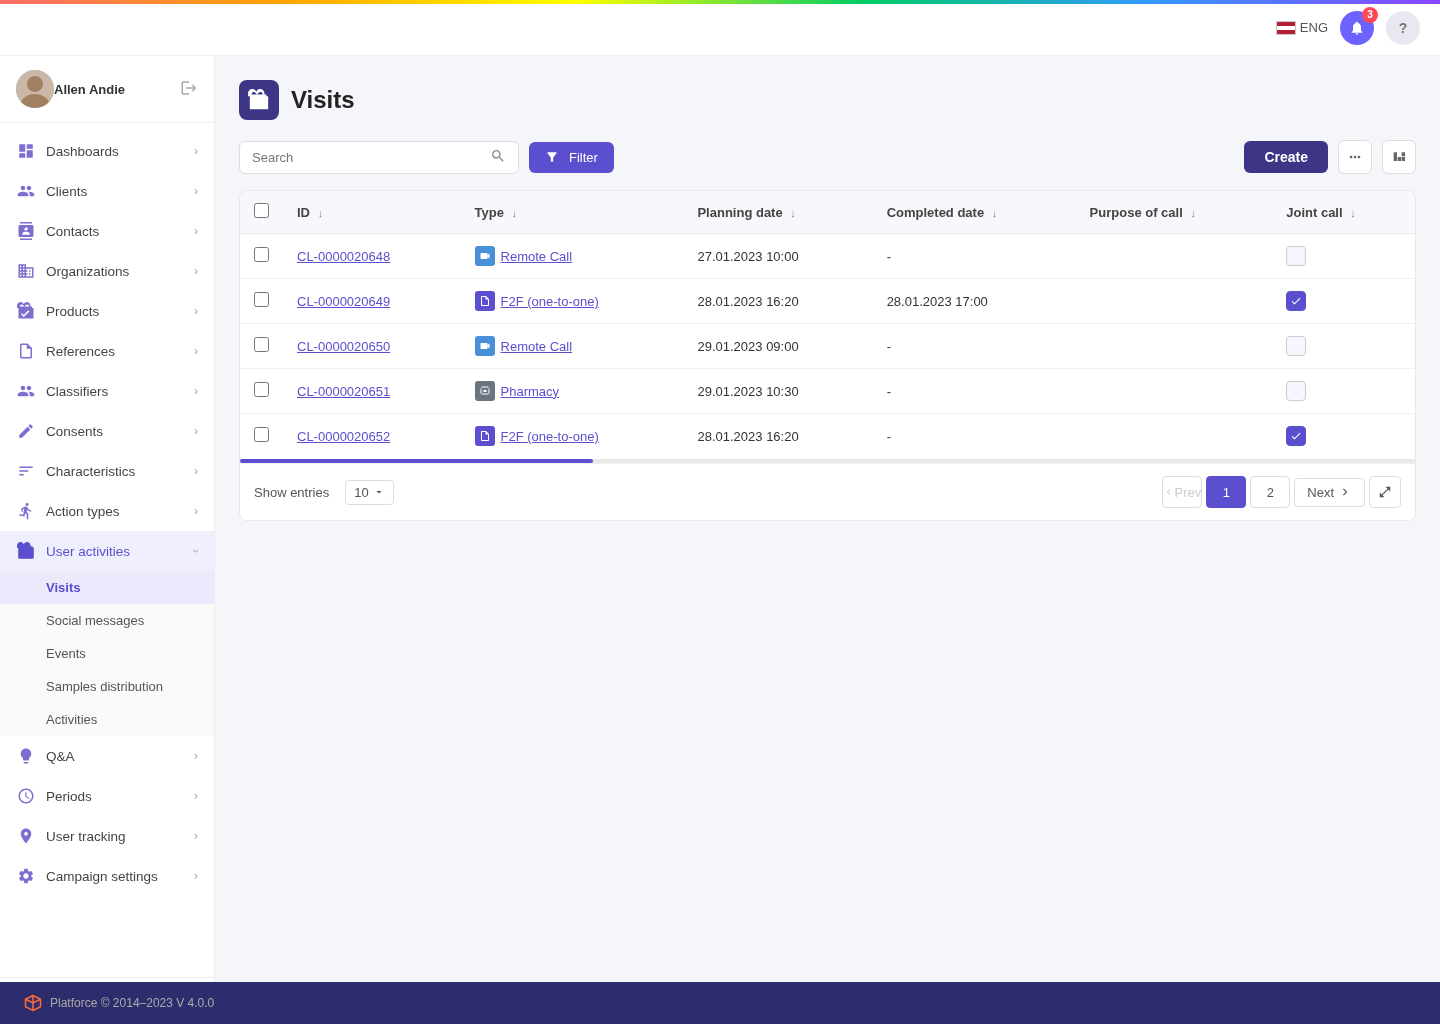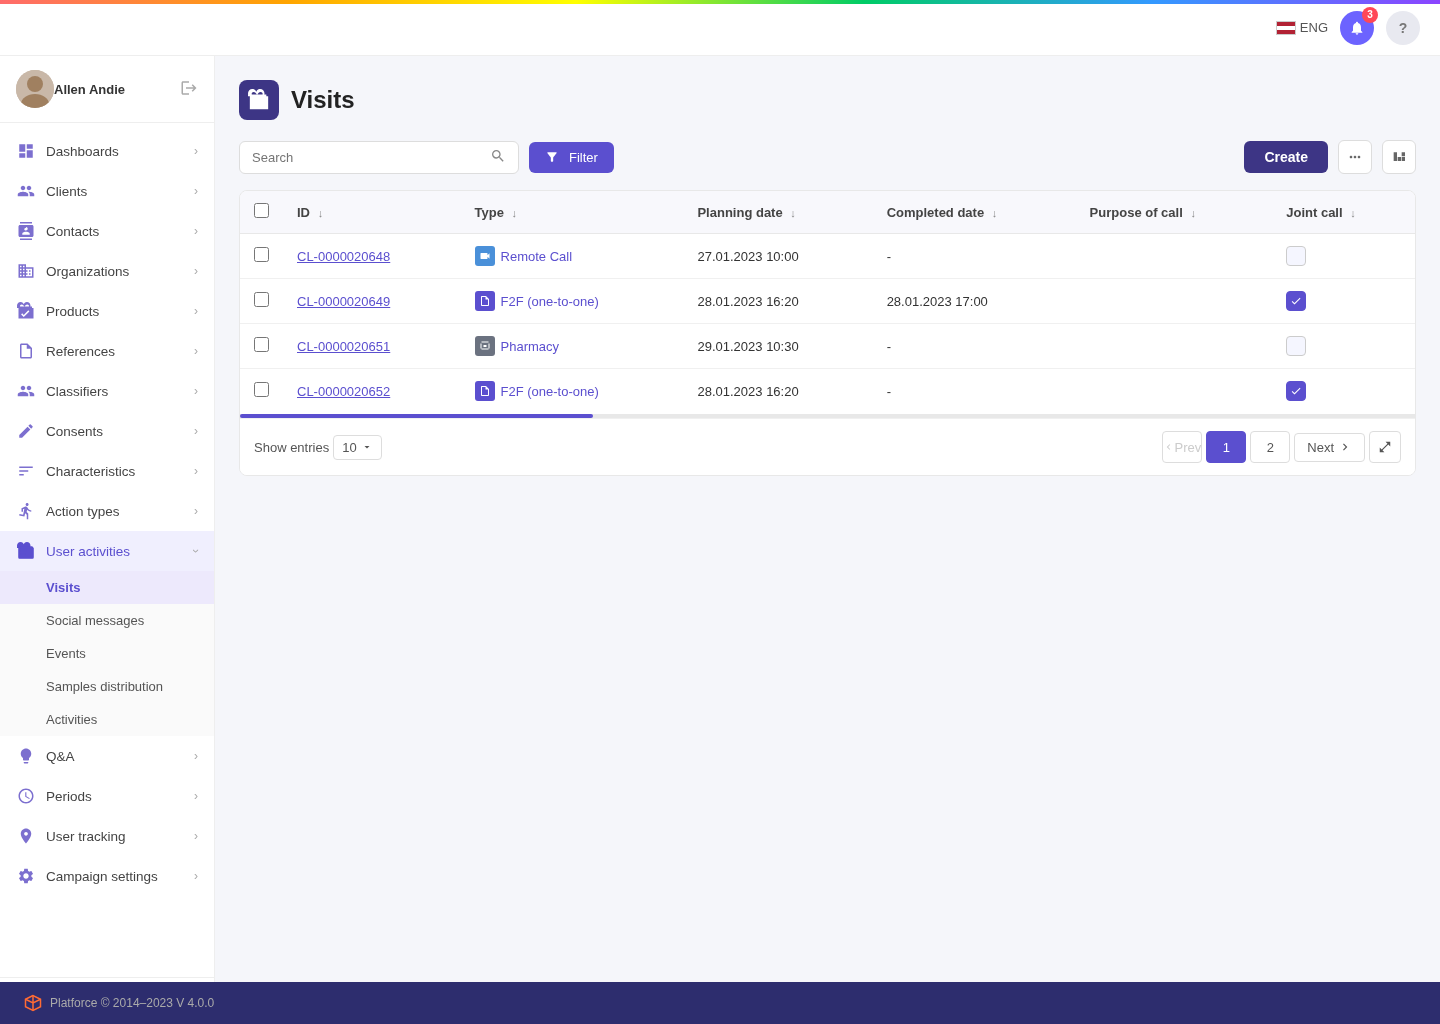--- a/index.html
+++ b/index.html
@@ -65,32 +65,32 @@
     th .sort-arrow { color: #888; margin-left: 4px; font-size: 11px; }
     td { padding: 12px 14px; font-size: 13px; color: #333; border-bottom: 1px solid #f0f0f0; vertical-align: middle; }
     tr:last-child td { border-bottom: none; }
 
     .checkbox-col { width: 36px; }
     input[type="checkbox"] { width: 15px; height: 15px; accent-color: #5b4fcf; cursor: pointer; }
 
     .record-link { color: #5b4fcf; text-decoration: underline; cursor: pointer; }
     .type-badge { display: flex; align-items: center; gap: 6px; }
     .type-icon { width: 20px; height: 20px; border-radius: 3px; display: flex; align-items: center; justify-content: center; font-size: 10px; flex-shrink: 0; }
-    .type-label { color: #5b4fcf; cursor: pointer; }
+    .type-label { color: #5b4fcf; text-decoration: underline; cursor: pointer; }
 
     .joint-checkbox { width: 20px; height: 20px; border: 1px solid #ccc; border-radius: 4px; display: flex; align-items: center; justify-content: center; background: #f5f6ff; }
     .joint-checkbox.checked { background: #5b4fcf; border-color: #5b4fcf; color: white; }
 
     
     .scroll-indicator { height: 4px; background: #e8e8e8; position: relative; margin-top: 1px; }
     .scroll-thumb { height: 4px; background: #5b4fcf; width: 30%; border-radius: 2px; margin-left: 0; }
 
     
     .pagination-bar { display: flex; align-items: center; padding: 12px 14px; background: white; border-top: 1px solid #f0f0f0; }
-    .show-entries { display: flex; align-items: center; gap: 4px; font-size: 13px; color: #555; }
+    .show-entries { display: flex; align-items: center; gap: 16px; font-size: 13px; color: #555; }
     .entries-select { display: flex; align-items: center; gap: 4px; border: 1px solid #ddd; border-radius: 4px; padding: 4px 8px; cursor: pointer; font-size: 13px; background: white; }
     .pagination-controls { margin-left: auto; display: flex; align-items: center; gap: 4px; }
     .page-btn { width: 40px; height: 32px; border: 1px solid #ddd; border-radius: 4px; display: flex; align-items: center; justify-content: center; cursor: pointer; font-size: 13px; background: white; color: #555; }
     .page-btn.active { background: #5b4fcf; color: white; border-color: #5b4fcf; }
     .page-btn.disabled { color: #ccc; cursor: default; }
     .next-btn { display: flex; align-items: center; gap: 4px; border: 1px solid #ddd; border-radius: 4px; padding: 6px 12px; cursor: pointer; font-size: 13px; background: white; color: #555; }
     .expand-btn { width: 32px; height: 32px; border: 1px solid #ddd; border-radius: 4px; display: flex; align-items: center; justify-content: center; cursor: pointer; background: white; color: #555; }
 
     
     .footer { background: #2d2d6e; color: #aaa; font-size: 12px; padding: 12px 24px; display: flex; align-items: center; gap: 8px; position: fixed; bottom: 0; left: 0; right: 0; }
@@ -399,20 +399,42 @@
       </div>
     </td>
     <td>28.01.2023 16:20</td>
     <td>28.01.2023 17:00</td>
     <td></td>
     <td>
       <div class="joint-checkbox checked">
         <svg width="12" height="12" viewBox="0 0 24 24" fill="white">
                     <path d="M9 16.17L4.83 12l-1.42 1.41L9 19 21 7l-1.41-1.41z"></path>
                   </svg>
+      </div>
+    </td>
+  </tr>
+            <tr>
+    <td class="checkbox-col"><input type="checkbox" style=""></td>
+    <td><a class="record-link">CL-0000020650</a></td>
+    <td>
+      <div class="type-badge">
+        <div class="type-icon" style="background:#4a90d9">
+                    <svg width="12" height="12" viewBox="0 0 24 24" fill="white">
+                      <path d="M17 10.5V7c0-.55-.45-1-1-1H4c-.55 0-1 .45-1 1v10c0 .55.45 1 1 1h12c.55 0 1-.45 1-1v-3.5l4 4v-11l-4 4z"></path>
+                    </svg>
+                  </div>
+        <span class="type-label">Remote Call</span>
+      </div>
+    </td>
+    <td>29.01.2023 09:00</td>
+    <td>-</td>
+    <td></td>
+    <td>
+      <div class="joint-checkbox ">
+        
       </div>
     </td>
   </tr>
             <tr>
     <td class="checkbox-col"><input type="checkbox" style=""></td>
     <td><a class="record-link">CL-0000020651</a></td>
     <td>
       <div class="type-badge">
         <div class="type-icon" style="background:#6b7280">
                     <svg width="12" height="12" viewBox="0 0 24 24" fill="white">

